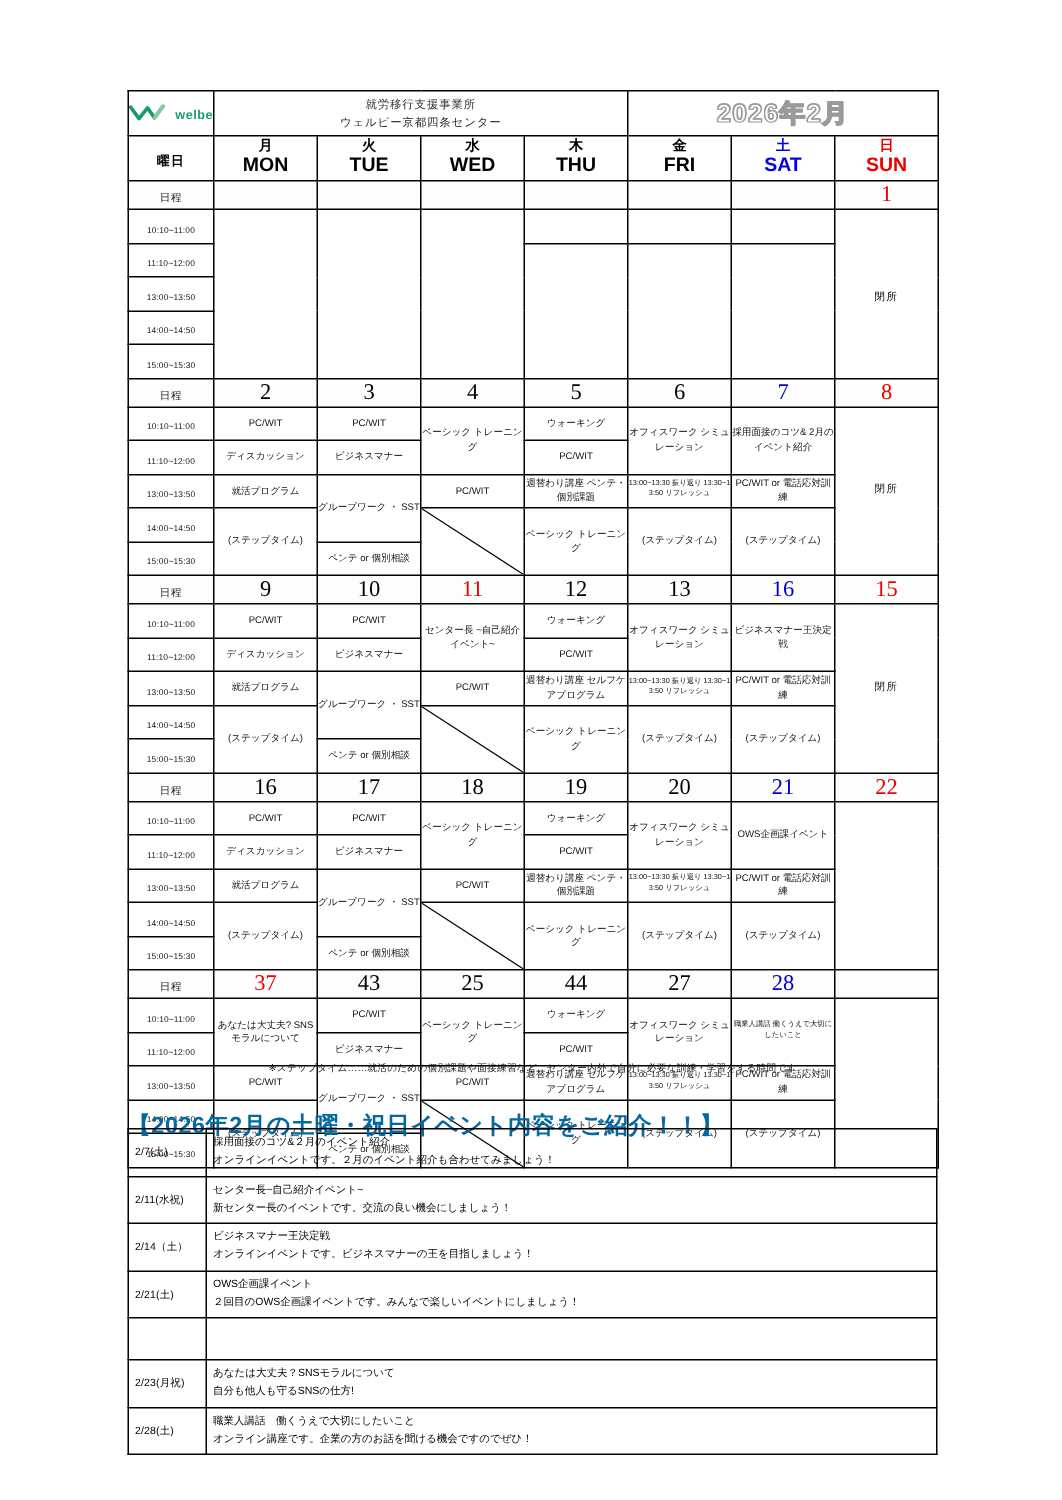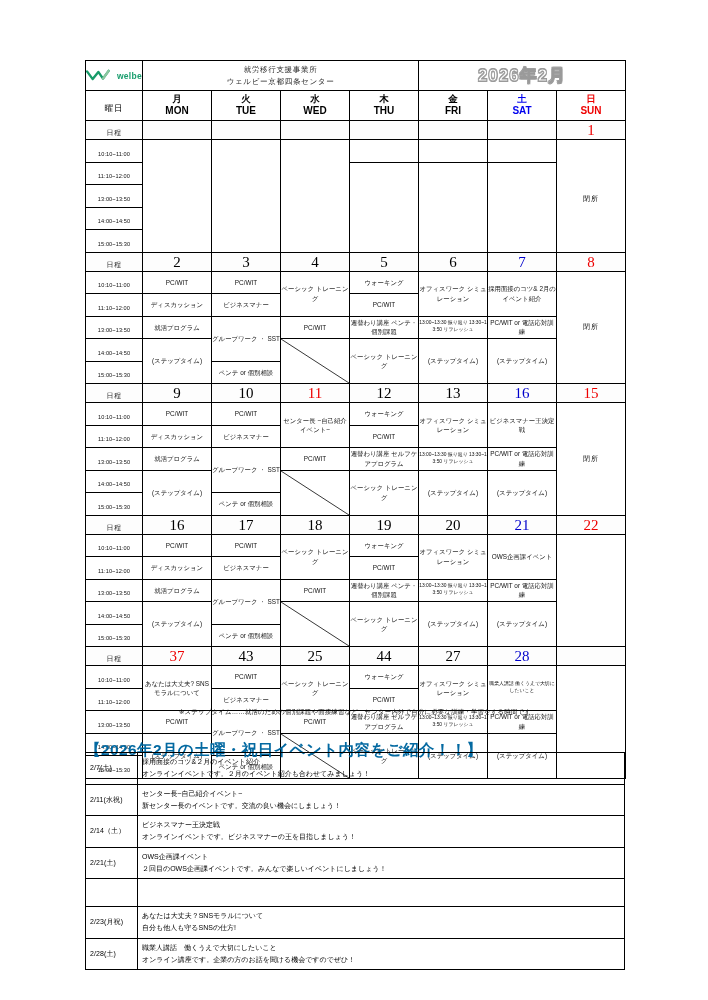--- a/index.html
+++ b/index.html
@@ -55,23 +55,23 @@
     -webkit-text-stroke: 0.8px #9a9a9a;
     text-shadow:
       -0.6px -0.6px 0 #9a9a9a, 0.6px -0.6px 0 #9a9a9a,
       -0.6px  0.6px 0 #9a9a9a, 0.6px  0.6px 0 #9a9a9a;
     letter-spacing: 1px;
   }
 
   
   .wd-row td { height: 30px; }
   .wd-jp { font-size: 9.5px; font-weight: bold; line-height: 1.15; }
-  .wd-en { font-size: 10px; font-weight: bold; line-height: 1.15;
+  .wd-en { font-size: 13px; font-weight: bold; line-height: 1.15;
            font-family: "Liberation Sans", sans-serif; }
-  .lbl-youbi { font-size: 8.5px; font-weight: normal; letter-spacing: 1px; }
+  .lbl-youbi { font-size: 8.5px; font-weight: bold; letter-spacing: 1px; }
   .sat  { color: #0000ee; }
   .sun  { color: #ee0000; }
 
   
   .date-row td { height: 19px; background: #fdfdfd; }
   .lbl-nittei { font-size: 7px; letter-spacing: .5px; color:#222; }
   .daynum { font-size: 15px; font-family: "Liberation Serif", serif; }
   .daynum.red  { color: #ee0000; }
   .daynum.blue { color: #0000cc; }
 

